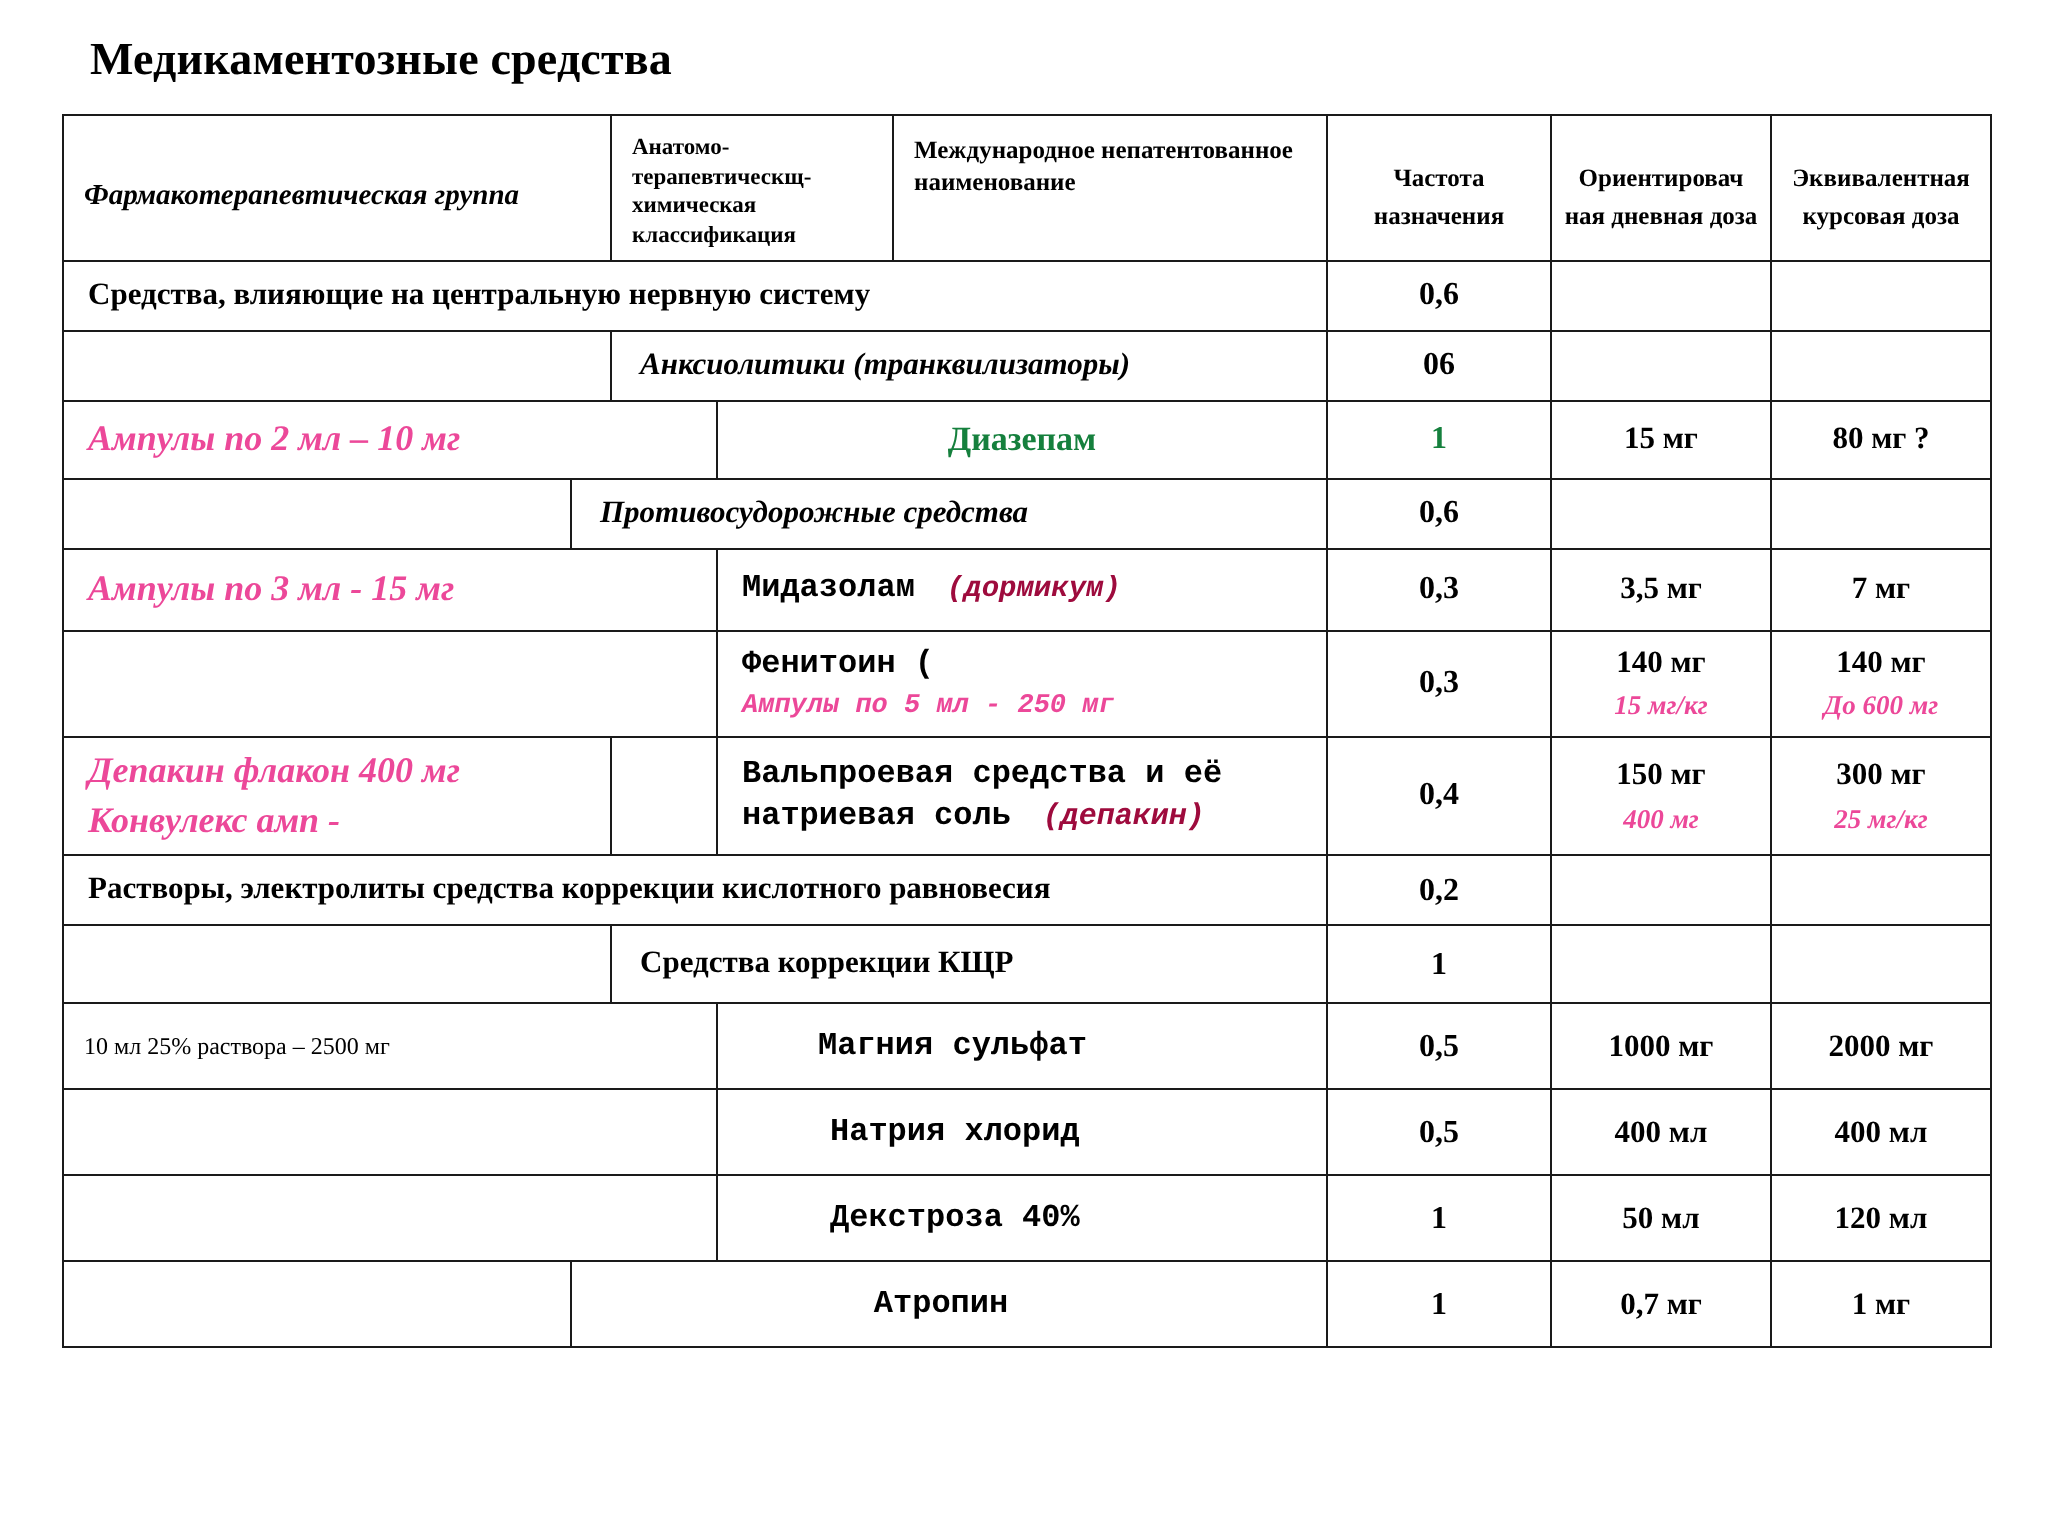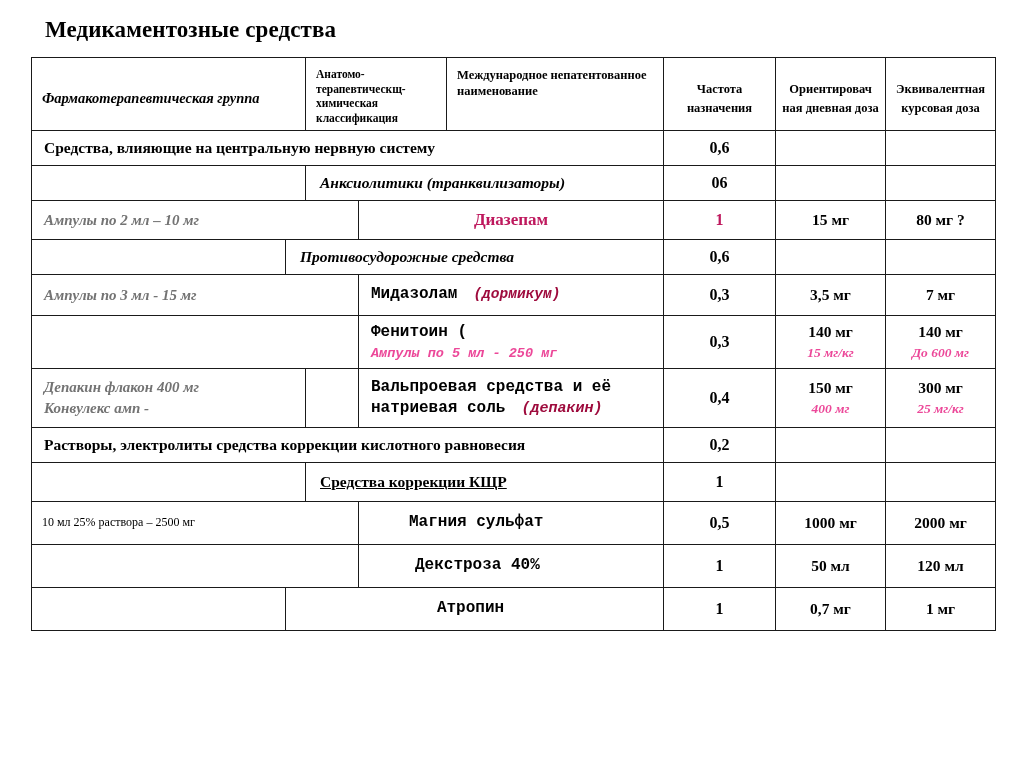--- a/index.html
+++ b/index.html
@@ -91,21 +91,21 @@
     font-size: 16px;
     line-height: 1.35;
   }
   .c-dose {
     text-align: center;
     font-weight: bold;
     font-size: 15.5px;
     line-height: 1.4;
   }
   .red {
-    color: #be185d;
+    color: #15803d;
   }
   .red-ital {
     color: #9e0b3d;
     font-style: italic;
     font-weight: bold;
   }
   .sub-red {
     display: block;
     color: #ec4899;
     font-style: italic;
@@ -122,39 +122,38 @@
   .subsection {
     font-style: italic;
     font-weight: bold;
     font-size: 15.5px;
     padding-left: 14px;
   }
   .subsection-up {
     font-weight: bold;
     font-size: 15.5px;
     padding-left: 14px;
-    text-decoration: underline;
   }
   .inn-center {
     text-align: center;
     font-weight: bold;
     font-size: 17px;
   }
   .inn-left {
     font-weight: bold;
     font-size: 16px;
     padding-left: 12px;
     line-height: 1.32;
     font-family: Liberation Mono, monospace;
   }
   .grp-red {
-    color: #737373;
+    color: #ec4899;
     font-style: italic;
     font-weight: bold;
-    font-size: 15px;
+    font-size: 18px;
     padding-left: 12px;
     line-height: 1.4;
   }
   .grp-plain {
     font-size: 12px;
     padding-left: 10px;
   }
   .sp { display: inline-block; width: 16px; }
 </style>
 </head>
@@ -392,20 +391,37 @@
         <div class="c-num">0,5</div>
       </td>
       <td>
         <div class="c-dose">1000 мг</div>
       </td>
       <td>
         <div class="c-dose">2000 мг</div>
       </td>
     </tr>
 
+    <tr>
+      <td colspan="3" style="height:42px">
+        <div class="cell grp-plain"></div>
+      </td>
+      <td>
+        <div class="cell inn-left" style="padding-left:56px">Натрия хлорид</div>
+      </td>
+      <td>
+        <div class="c-num">0,5</div>
+      </td>
+      <td>
+        <div class="c-dose">400 мл</div>
+      </td>
+      <td>
+        <div class="c-dose">400 мл</div>
+      </td>
+    </tr>
 
     <tr>
       <td colspan="3" style="height:42px">
         <div class="cell grp-plain"></div>
       </td>
       <td>
         <div class="cell inn-left" style="padding-left:56px">Декстроза 40%</div>
       </td>
       <td>
         <div class="c-num">1</div>

